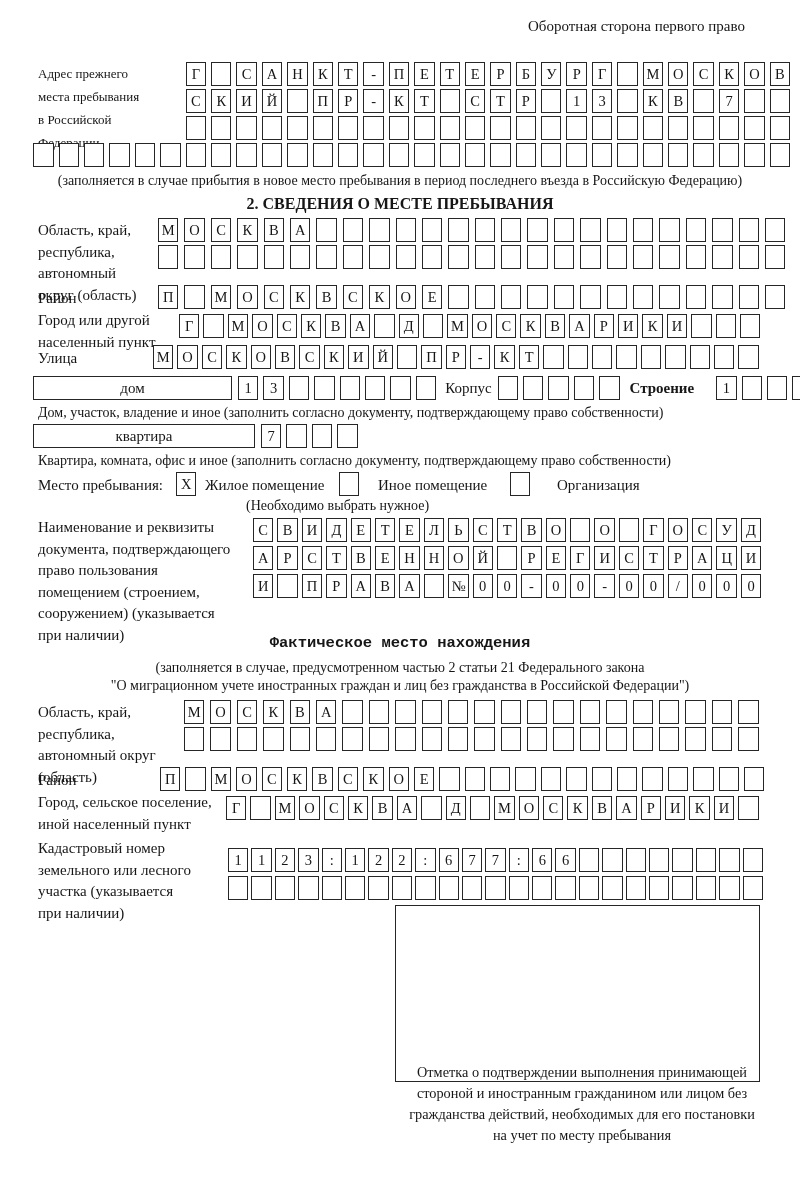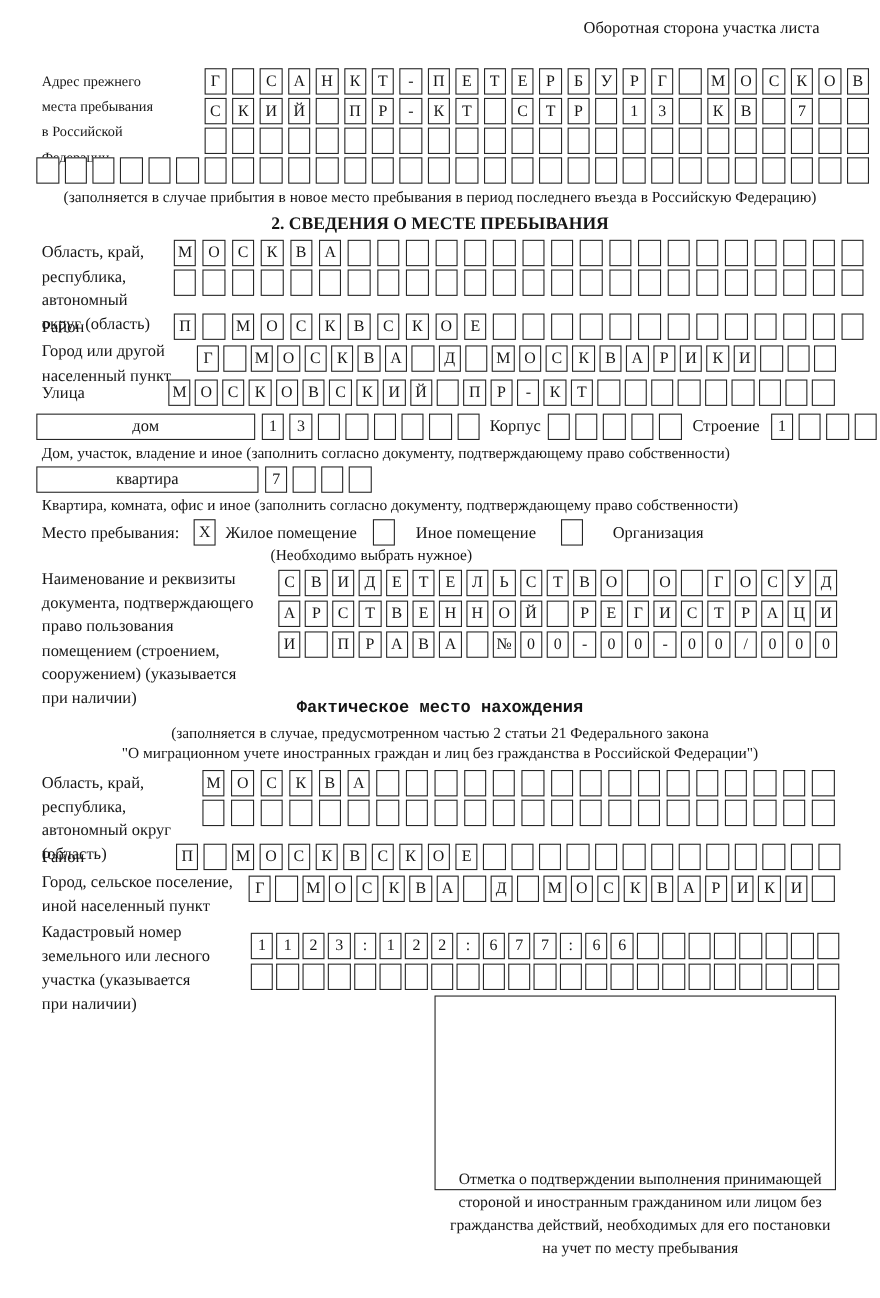--- a/index.html
+++ b/index.html
@@ -38,21 +38,21 @@
   .inline-lbl { font-size:15px; line-height:24px; white-space:nowrap; }
   .flexrow { display:flex; align-items:flex-start; }
   .bigbox { border:1.8px solid #262626; background:#fff; }
   .note { font-size:14.3px; line-height:21px; text-align:center; white-space:pre-line; }
 </style>
 </head>
 <body>
 
 <div class="sheet">
 
-  <div class="abs" style="top:18px; right:55px; font-size:15px;">Оборотная сторона участка листа</div>
+  <div class="abs" style="top:18px; right:55px; font-size:15px;">Оборотная сторона первого право</div>
 
   <div class="abs lbl" style="left:38px; top:62px;">Адрес прежнего
 места пребывания
 в Российской
 Федерации</div>
   <div class="abs cellcol" style="top:62px; right:10px;">
     <div class="cells">
         <span class="cell">Г</span>
         <span class="cell"></span>
         <span class="cell">С</span>
@@ -325,32 +325,32 @@
         <span class="cell"></span>
       </div>
     <div class="inline-lbl" style="margin:0 6px 0 9px;">Корпус</div>
     <div class="cells">
         <span class="cell"></span>
         <span class="cell"></span>
         <span class="cell"></span>
         <span class="cell"></span>
         <span class="cell"></span>
       </div>
-    <div class="inline-lbl" style="margin:0 10px 0 10px;">Строение</div>
+    <div class="inline-lbl" style="margin:0 22px 0 10px;font-weight:bold;">Строение</div>
     <div class="cells">
         <span class="cell">1</span>
         <span class="cell"></span>
         <span class="cell"></span>
         <span class="cell"></span>
       </div>
   </div>
   <div class="abs cap" style="top:405px; left:38px;">Дом, участок, владение и иное (заполнить согласно документу, подтверждающему право собственности)</div>
 
   <div class="abs flexrow" style="top:424px; left:33px;">
-    <div class="widebox" style="width:202px;">квартира</div>
+    <div class="widebox" style="width:222px;">квартира</div>
     <div class="cells" style="margin-left:6px;">
         <span class="cell">7</span>
         <span class="cell"></span>
         <span class="cell"></span>
         <span class="cell"></span>
       </div>
   </div>
   <div class="abs cap" style="top:453px; left:38px;">Квартира, комната, офис и иное (заполнить согласно документу, подтверждающему право собственности)</div>
 
   <div class="abs inline-lbl" style="top:473px; left:38px;">Место пребывания:</div>

